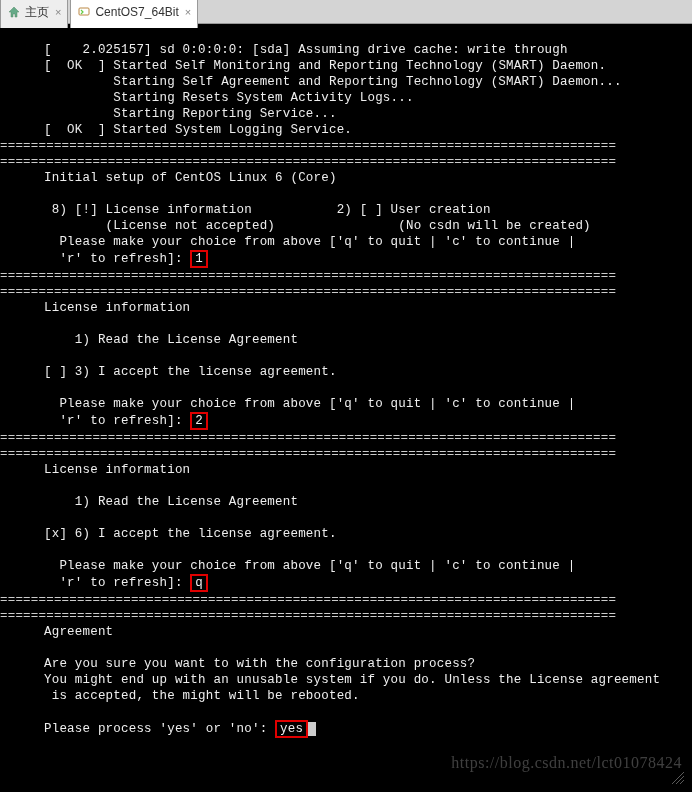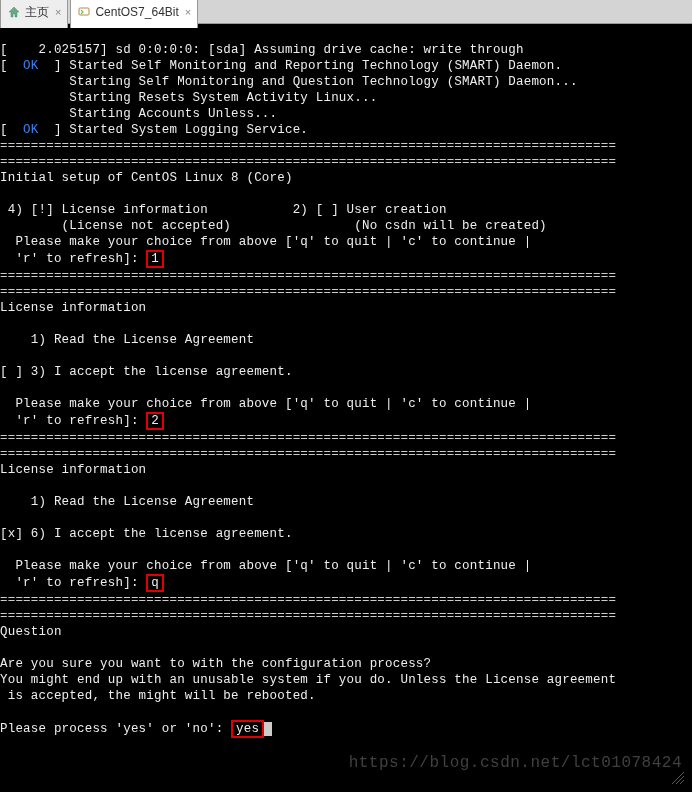--- a/index.html
+++ b/index.html
@@ -37,43 +37,43 @@
     .tab.inactive { background: #eee; }
     .tab.active { background: #ffffff; text-align: center; }
     .tab .icon { width: 14px; height: 14px; margin-right: 4px; display: inline-flex; align-items: center; justify-content: center; }
     .tab .close { margin-left: 6px; color: #888; font-size: 11px; cursor: pointer; }
     .terminal {
       padding: 2px 0 0 0;
       line-height: 16px;
       white-space: pre;
       letter-spacing: 0.2px;
     }
-    .green { color: #3b82f6; }
-    .white { color: #eee; }
+    .green { color: #e5e5e5; }
+    .white { color: #eee; padding-left: 44px; }
     .divider { color: #ccc; overflow: hidden; max-width: 692px; }
     .redbox {
       border: 2px solid #e00000;
       padding: 0 3px;
       display: inline-block;
       line-height: 14px;
     }
     .cursor-block {
       background: #ccc;
       color: #000;
       display: inline-block;
       width: 8px;
       height: 14px;
       vertical-align: text-bottom;
     }
     .watermark {
       position: absolute;
       bottom: 20px;
       right: 10px;
       color: rgba(180,180,180,0.35);
-      font-family: Liberation Mono, monospace;
+      font-family: Liberation Serif, serif;
       font-size: 16px;
       letter-spacing: 0.5px;
       margin-top: 32px;
     }
     .corner {
       position: absolute;
       bottom: 6px;
       right: 6px;
       width: 18px;
       height: 18px;
@@ -101,29 +101,29 @@
         </svg>
     </span>
     <span>CentOS7_64Bit</span>
     <span class="close">×</span>
   </div>
 </div>
 
 <div class="terminal">
 <span class="white">[    2.025157] sd 0:0:0:0: [sda] Assuming drive cache: write through</span>
 <span class="white"><span>[  </span><span class="green">OK</span><span>  ] Started Self Monitoring and Reporting Technology (SMART) Daemon.</span></span>
-<span class="white">         Starting Self Monitoring and Question Technology (SMART) Daemon...</span>
-<span class="white">         Starting Resets System Activity Linux...</span>
-<span class="white">         Starting Accounts Unless...</span>
+<span class="white">         Starting Self Agreement and Reporting Technology (SMART) Daemon...</span>
+<span class="white">         Starting Resets System Activity Logs...</span>
+<span class="white">         Starting Reporting Service...</span>
 <span class="white"><span>[  </span><span class="green">OK</span><span>  ] Started System Logging Service.</span></span>
 <span class="divider">================================================================================</span>
 <span class="divider">================================================================================</span>
-<span class="white">Initial setup of CentOS Linux 8 (Core)</span>
+<span class="white">Initial setup of CentOS Linux 6 (Core)</span>
 
-<span class="white"> 4) [!] License information           2) [ ] User creation</span>
+<span class="white"> 8) [!] License information           2) [ ] User creation</span>
 <span class="white">        (License not accepted)                (No csdn will be created)</span>
 <span class="white">  Please make your choice from above ['q' to quit | 'c' to continue |</span>
 <span><span class="white">  'r' to refresh]: </span><span class="redbox white">1</span></span>
 <span class="divider">================================================================================</span>
 <span class="divider">================================================================================</span>
 <span class="white">License information</span>
 
 <span class="white">    1) Read the License Agreement</span>
 
 <span class="white">[ ] 3) I accept the license agreement.</span>
@@ -135,21 +135,21 @@
 <span class="white">License information</span>
 
 <span class="white">    1) Read the License Agreement</span>
 
 <span class="white">[x] 6) I accept the license agreement.</span>
 
 <span class="white">  Please make your choice from above ['q' to quit | 'c' to continue |</span>
 <span><span class="white">  'r' to refresh]: </span><span class="redbox white">q</span></span>
 <span class="divider">================================================================================</span>
 <span class="divider">================================================================================</span>
-<span class="white">Question</span>
+<span class="white">Agreement</span>
 
 <span class="white">Are you sure you want to with the configuration process?</span>
 <span class="white">You might end up with an unusable system if you do. Unless the License agreement</span>
 <span class="white"> is accepted, the might will be rebooted.</span>
 
 <span><span class="white">Please process 'yes' or 'no': </span><span class="redbox white">yes</span><span class="cursor-block"></span></span>
 </div>
 
 <div class="watermark">https://blog.csdn.net/lct01078424</div>
 <div class="corner">

